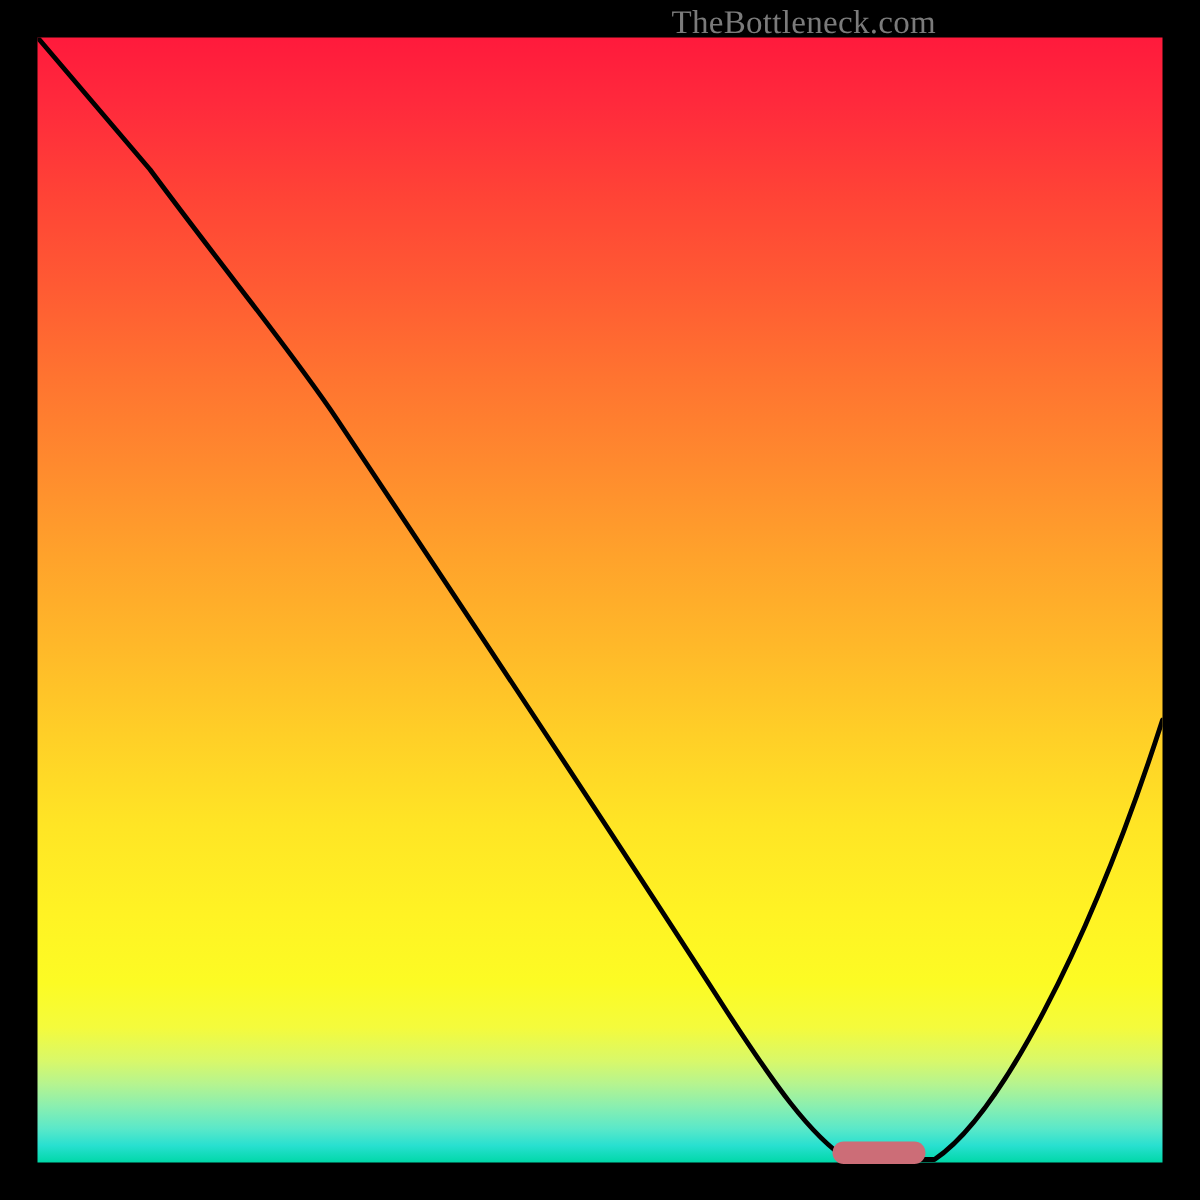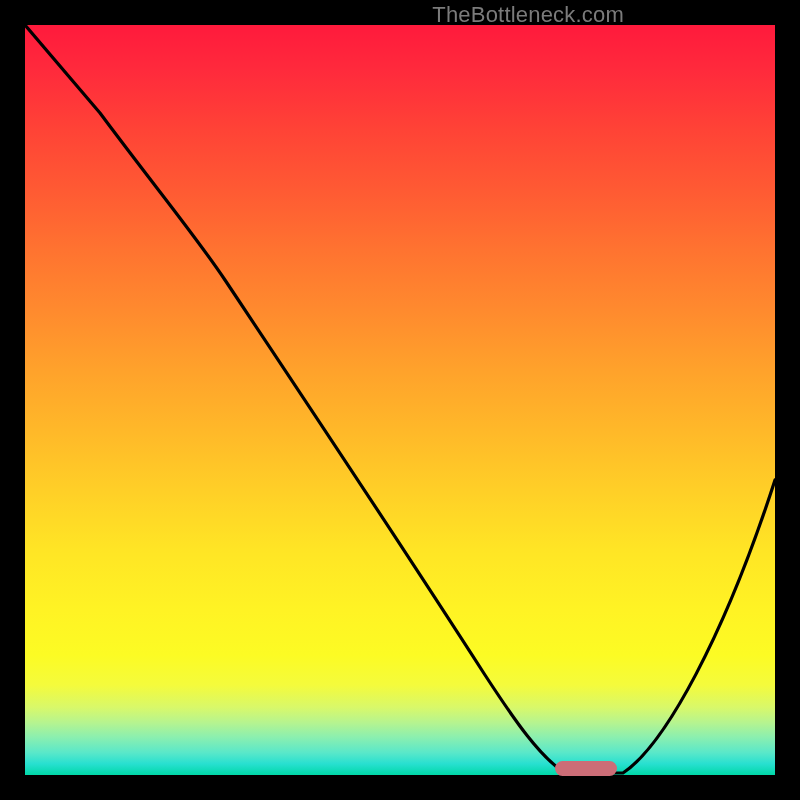--- a/index.html
+++ b/index.html
@@ -9,20 +9,21 @@
     height: 800px;
     background: #000;
     overflow: hidden;
     font-family: Arial, Helvetica, sans-serif;
   }
   .frame {
     position: relative;
     width: 632px;
     height: 800px;
     background: #000;
+    font-family: Liberation Serif, serif;
   }
   .plot {
     position: absolute;
     left: 25px;
     top: 25px;
     width: 750px;
     height: 750px;
     background: linear-gradient(to bottom,
       #ff1a3c 0%,
       #ff2a3c 6%,

